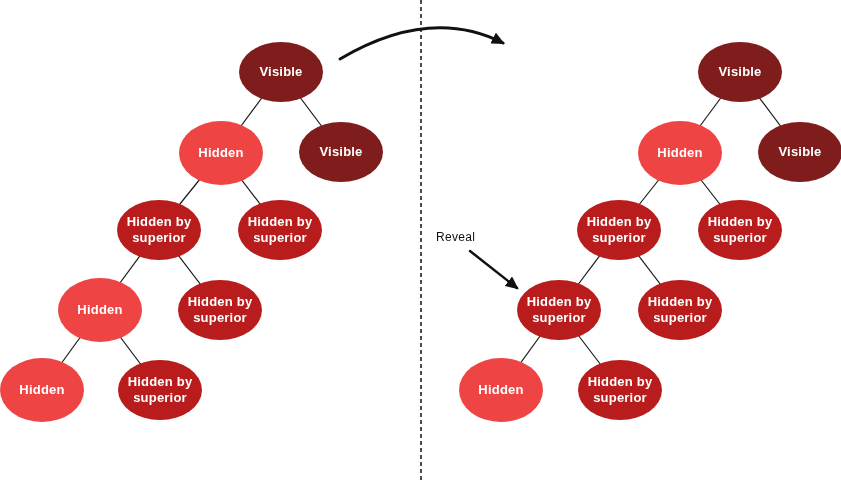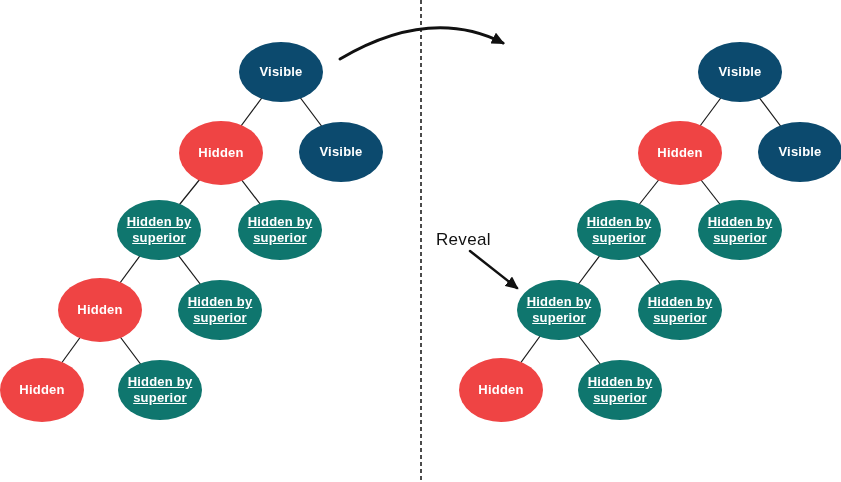--- a/index.html
+++ b/index.html
@@ -32,30 +32,30 @@
     text-align: center;
     color: #ffffff;
     font-size: 13px;
     font-weight: bold;
     line-height: 1.22;
     letter-spacing: 0.2px;
     padding: 0 5px;
     box-sizing: border-box;
     z-index: 2;
   }
-  .node--visible { background: #0c4a6e; }
+  .node--visible { background: #7f1d1d; }
   .node--hidden  { background: #ef4444; height: 64px; }
-  .node--hbs     { background: #0f766e; text-decoration: underline; }
+  .node--hbs     { background: #b91c1c; }
   .reveal-label {
     position: absolute;
     left: 436px;
     top: 230px;
     z-index: 3;
     color: #111111;
-    font-size: 17px;
+    font-size: 12px;
     font-weight: 500;
     letter-spacing: 0.3px;
   }
 </style>
 </head>
 <body>
 
 <div class="canvas">
 
   <svg class="wires" viewBox="0 0 841 482" xmlns="http://www.w3.org/2000/svg">

